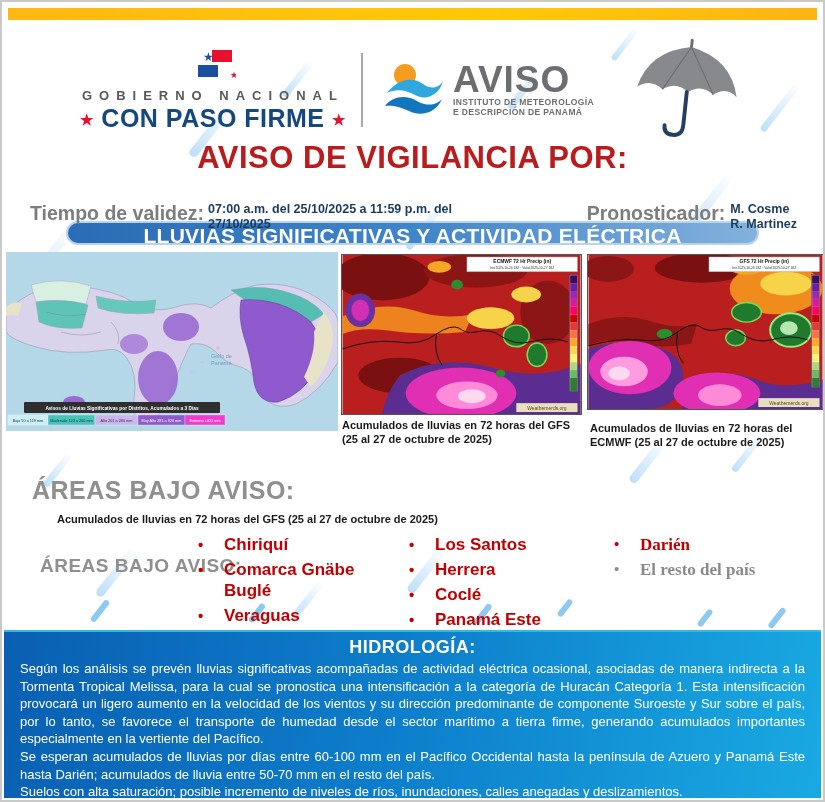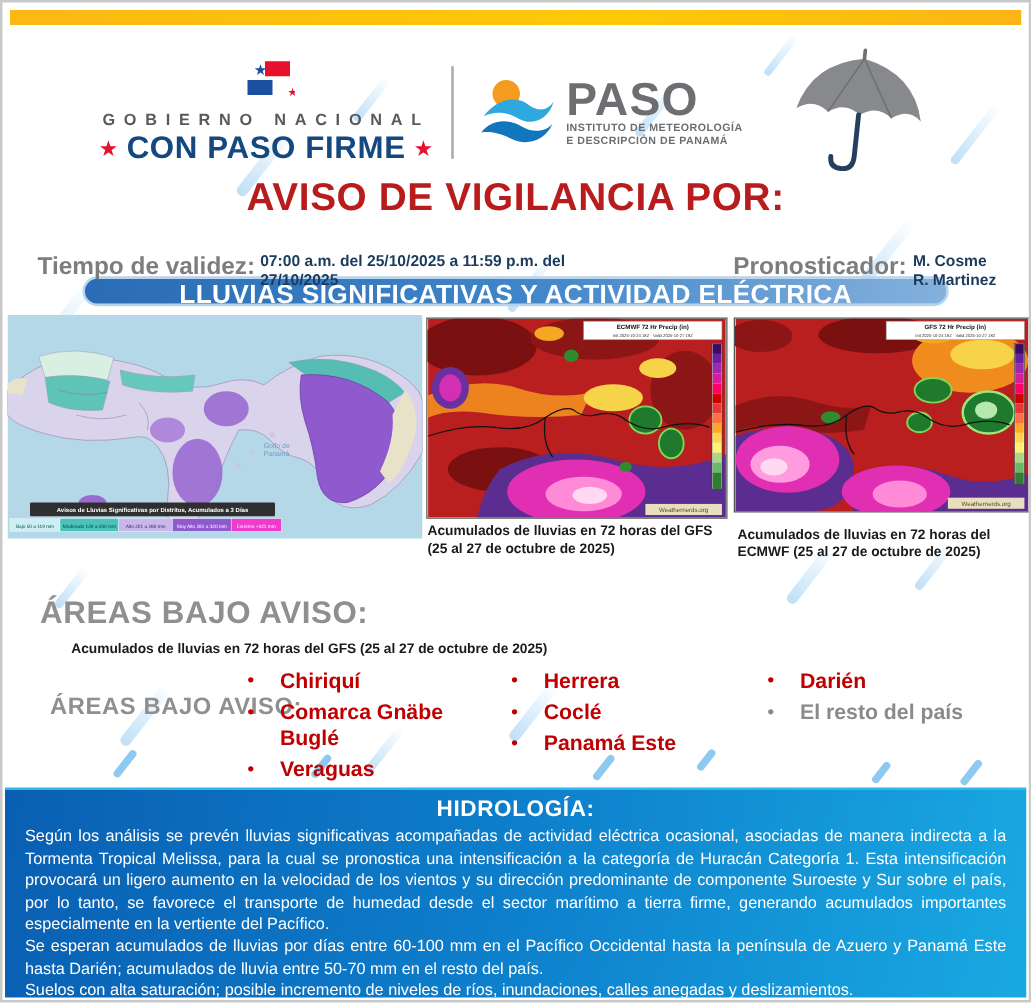--- a/index.html
+++ b/index.html
@@ -66,21 +66,21 @@
   .areas-subcaption { position:absolute; top:511px; left:55px;
     font-size:11px; font-weight:700; color:#1a1a1a; }
   .areas-label { position:absolute; top:553px; left:38px;
     font-size:19px; font-weight:800; color:#8f8f8f; letter-spacing:.5px; }
   .bullets { position:absolute; top:532px; list-style:none; }
   .bullets li { position:relative; padding-left:30px; font-size:17px; font-weight:800;
     color:#c00000; line-height:21px; margin-bottom:4px; }
   .bullets li::before { content:"•"; position:absolute; left:4px; top:0; font-size:15px; }
   .bcol1 { left:192px; width:190px; }
   .bcol2 { left:403px; width:190px; }
-  .bcol3 { left:608px; width:205px; }
+  .bcol3 { left:608px; width:205px;font-family:Liberation Serif, serif; }
   .bullets li.muted { color:#8a8a8a; }
 
   
   .desc-box { position:absolute; left:2px; right:2px; top:628px; bottom:2px;
     background:linear-gradient(100deg,#0a5fb2,#0d7ecb 48%,#19a9e2);
     border-top:2px solid #2fb9e8; color:#fff; padding:5px 16px 0 16px; }
   .desc-heading { text-align:center; font-size:18px; font-weight:800; letter-spacing:.5px; margin-bottom:2px; }
   .desc-box p { font-size:13px; line-height:17.6px; text-align:justify; font-weight:500; }
 
   svg text { font-family:"Liberation Sans", sans-serif; }
@@ -134,21 +134,21 @@
 
       <div class="v-divider"></div>
 
       <div class="imhpa-block">
         <svg width="66" height="62" viewBox="0 0 66 62">
           <circle cx="24" cy="16" r="11" fill="#f59b1e"></circle>
           <path d="M6,34 C16,20 32,17 42,25 C50,31 58,29 62,22 C58,37 44,42 34,36 C24,30 14,30 6,34 Z" fill="#2fa8e0"></path>
           <path d="M4,47 C12,36 26,36 36,42 C46,48 56,46 61,40 C55,54 40,58 28,52 C18,47 10,46 4,47 Z" fill="#1276bc"></path>
         </svg>
         <div class="imhpa-text">
-          <div class="imhpa-acronym">PASO</div>
+          <div class="imhpa-acronym">AVISO</div>
           <div class="imhpa-sub">INSTITUTO DE METEOROLOGÍA</div>
           <div class="imhpa-sub">E DESCRIPCIÓN DE PANAMÁ</div>
         </div>
       </div>
 
       <div class="umbrella-wrap">
         <svg width="118" height="106" viewBox="0 0 120 108">
           <path d="M60,5 L60,13" stroke="#6d6f73" stroke-width="3" stroke-linecap="round"></path>
           <path d="M60,12 Q18,20 9,58 Q22,48 35,58 Q48,48 61,58 Q74,48 87,58 Q100,48 111,58 Q102,20 60,12 Z" fill="#87898c"></path>
           <path d="M60,12 L35,58 M60,12 L87,58" stroke="#6d6f73" stroke-width="1.2" fill="none"></path>
@@ -307,20 +307,21 @@
     <div class="areas-heading">ÁREAS BAJO AVISO:</div>
     <div class="areas-subcaption">Acumulados de lluvias en 72 horas del GFS (25 al 27 de octubre de 2025)</div>
     <div class="areas-label">ÁREAS BAJO AVISO:</div>
 
     <ul class="bullets bcol1">
       <li>Chiriquí</li>
       <li>Comarca Gnäbe Buglé</li>
       <li>Veraguas</li>
     </ul>
     <ul class="bullets bcol2">
+      <li>Los Santos</li>
       <li>Herrera</li>
       <li>Coclé</li>
       <li>Panamá Este</li>
     </ul>
     <ul class="bullets bcol3">
       <li>Darién</li>
       <li class="muted">El resto del país</li>
     </ul>
 
     <div class="desc-box">

